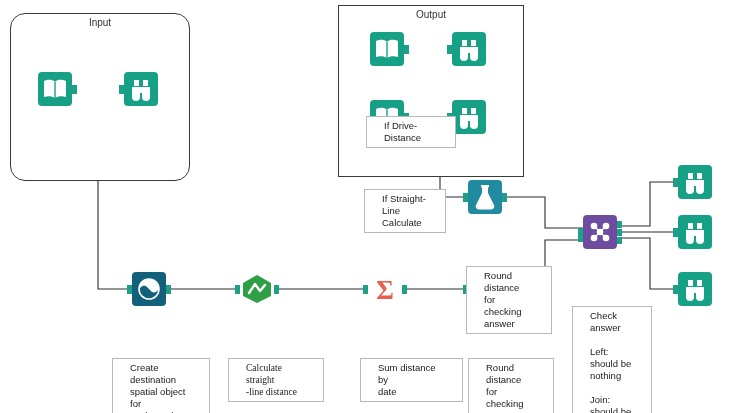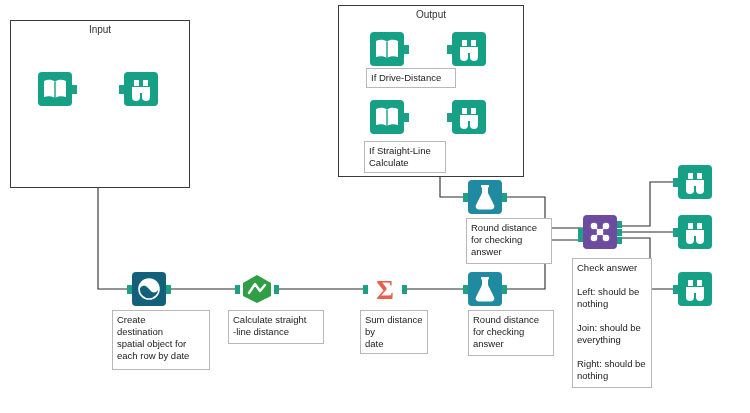--- a/index.html
+++ b/index.html
@@ -49,23 +49,24 @@
   }
   .port.in { left: -5px; }
   .port.out { right: -5px; }
   .label {
     position: absolute;
     border: 1px solid #b8b8b8;
     background: #ffffff;
     font-size: 9.5px;
     line-height: 12px;
     color: #1a1a1a;
-    padding: 3px 4px;
+    padding: 3px 17px;
     box-sizing: border-box;
     white-space: pre-wrap;
+    margin-top: 48px;
   }
   svg.wires {
     position: absolute;
     left: 0; top: 0;
     width: 750px; height: 413px;
     pointer-events: none;
   }
   .wire {
     fill: none;
     stroke: #2b2b2b;
@@ -87,21 +88,21 @@
       <path d="M 279 289 L 368 289" class="wire"></path>
       <path d="M 407 289 L 468 289" class="wire"></path>
       <path d="M 507 197 L 545 197 L 545 228 L 583 228" class="wire"></path>
       <path d="M 507 289 L 545 289 L 545 240 L 583 240" class="wire"></path>
       <path d="M 622 226 L 650 226 L 650 182 L 678 182" class="wire"></path>
       <path d="M 622 232 L 678 232" class="wire"></path>
       <path d="M 622 238 L 650 238 L 650 289 L 678 289" class="wire"></path>
     </svg>
 
   <div id="containers-layer">
-      <div class="container-box" style="left: 10px; top: 20px; width: 180px; height: 168px;">
+      <div class="container-box" style="left: 10px; top: 13px; width: 180px; height: 168px; border-radius: 15px;">
         <div class="container-title">Input</div>
       </div>
       <div class="container-box" style="left: 338px; top: 5px; width: 186px; height: 172px; padding-left: 17px;">
         <div class="container-title">Output</div>
       </div>
     </div>
   <div id="nodes-layer">
       <div class="node" style="left: 38px; top: 72px;">
         <svg width="34" height="34" viewBox="0 0 34 34">
           <rect x="0" y="0" width="34" height="34" rx="4" fill="#16a085"></rect>
@@ -259,23 +260,23 @@
       </div>
     </div>
   <div id="labels-layer">
       <div class="label" style="left: 366px; top: 68px; width: 90px; min-height: 18px;">If Drive-Distance</div>
       <div class="label" style="left: 364px; top: 141px; width: 82px; min-height: 30px;">If Straight-Line
 Calculate</div>
       <div class="label" style="left: 112px; top: 310px; width: 98px; min-height: 60px;">Create
 destination
 spatial object for
 each row by date</div>
-      <div class="label" style="left: 228px; top: 310px; width: 96px; min-height: 34px;">Calculate straight
+      <div class="label" style="left: 228px; top: 310px; width: 96px; min-height: 34px; font-family: Liberation Serif, serif;">Calculate straight
 -line distance</div>
-      <div class="label" style="left: 360px; top: 310px; width: 68px; min-height: 34px;">Sum distance by
+      <div class="label" style="left: 360px; top: 310px; width: 103px; min-height: 34px;">Sum distance by
 date</div>
       <div class="label" style="left: 468px; top: 310px; width: 86px; min-height: 46px;">Round distance
 for checking
 answer</div>
       <div class="label" style="left: 466px; top: 218px; width: 86px; min-height: 46px;">Round distance
 for checking
 answer</div>
       <div class="label" style="left: 572px; top: 258px; width: 80px; min-height: 130px;">Check answer
 
 Left: should be

